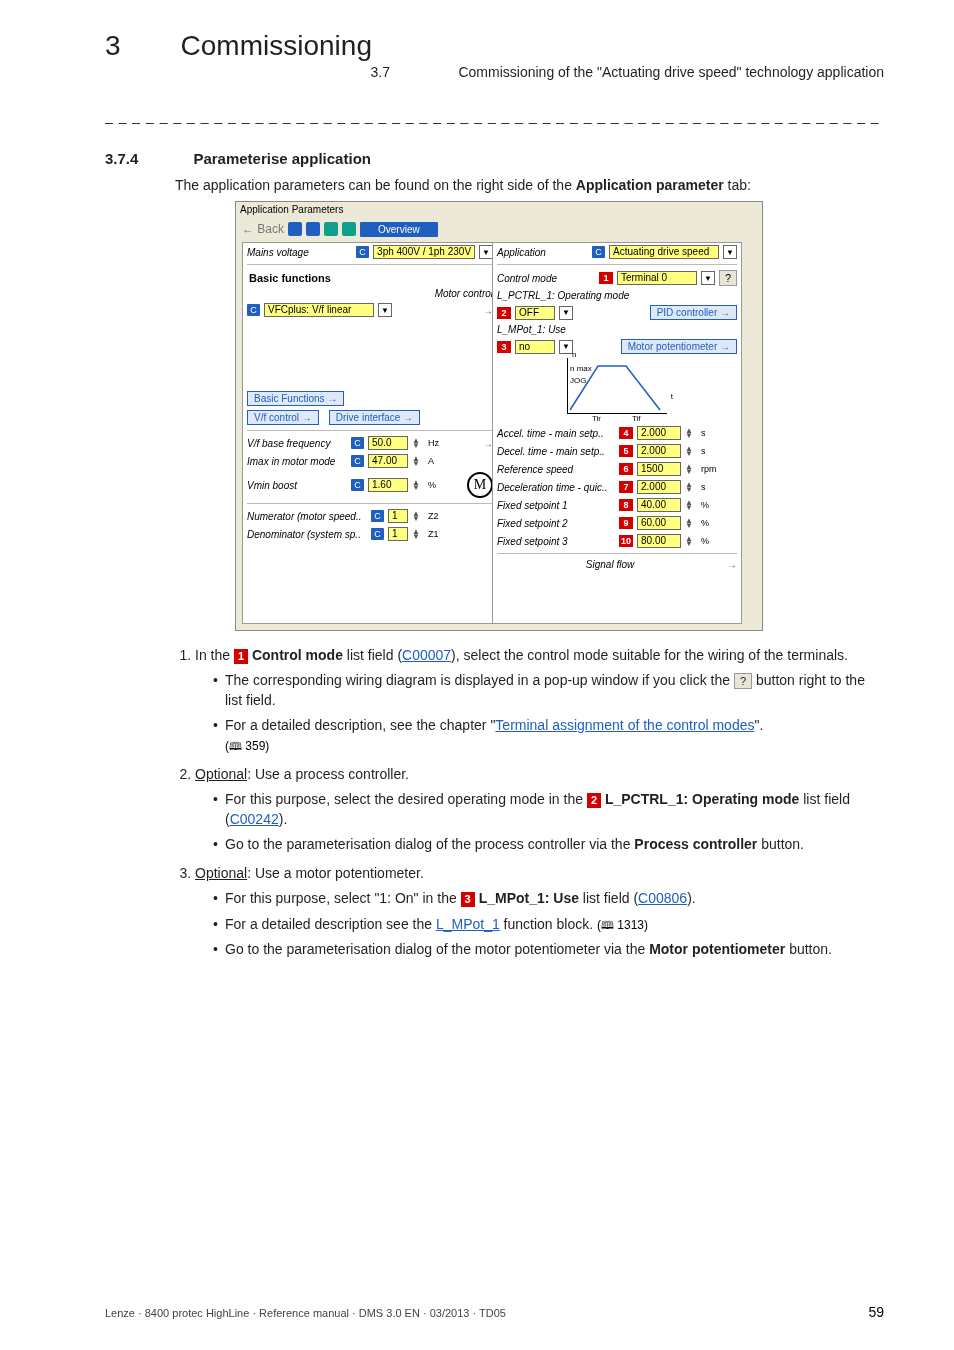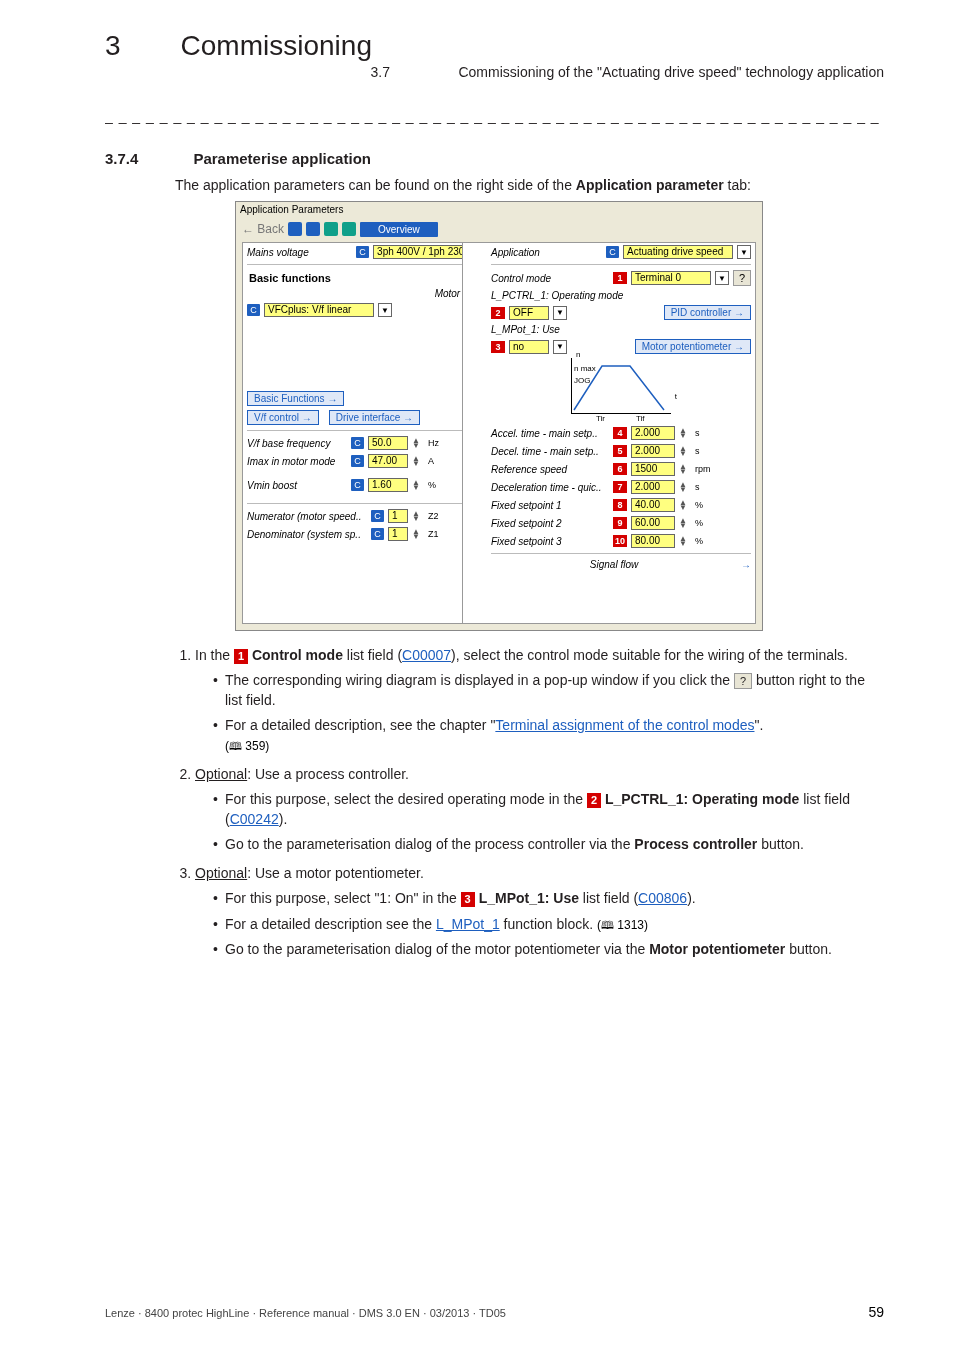--- a/index.html
+++ b/index.html
@@ -54,21 +54,21 @@
   .tb-ico.teal { background:#0fa08a; }
   .overview-pill {
     background:#1e5fbf; color:#fff; font-size:10px;
     padding:2px 18px; border-radius:1px;
   }
   .pane {
     position:absolute; top:40px; bottom:6px;
     border:1px solid #999; background:#fff;
   }
   .pane.left { left:6px; width:256px; }
-  .pane.right { right:6px; width:294px;padding-left:24px; }
+  .pane.right { right:20px; width:250px; }
   .prow { display:flex; align-items:center; gap:4px; padding:2px 4px; }
   .lbl { font-size:10px; color:#000;font-style:italic; }
   .cbadge {
     display:inline-block; width:13px; height:12px;
     background:#1e5fbf; color:#fff; font-size:9px; text-align:center; line-height:12px;
     border-radius:1px;
   }
   .ybox {
     background:#ffff80; border:1px solid #666;
     font-size:10px; padding:0 3px; min-width:40px; height:14px; line-height:12px;

